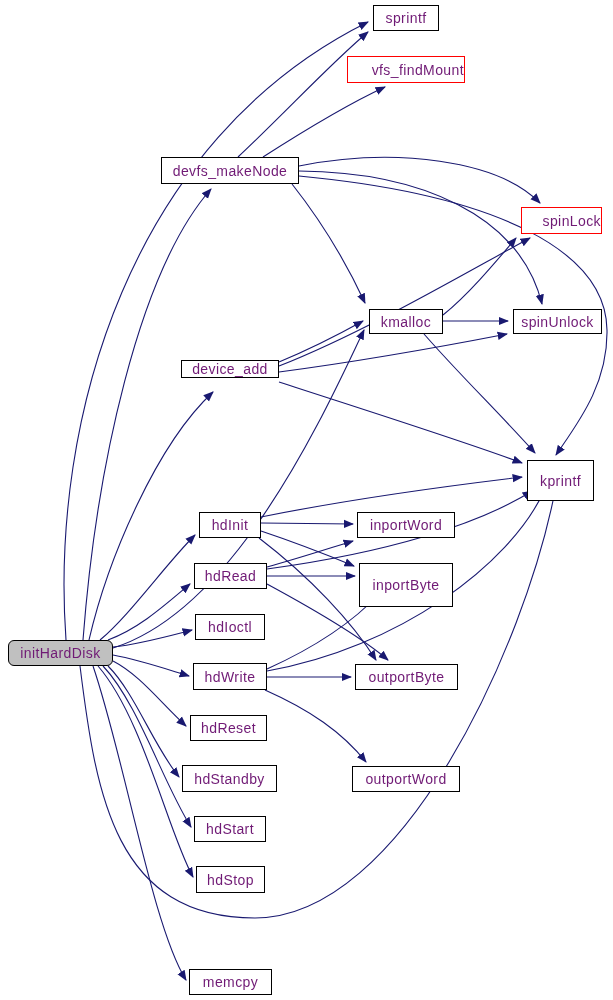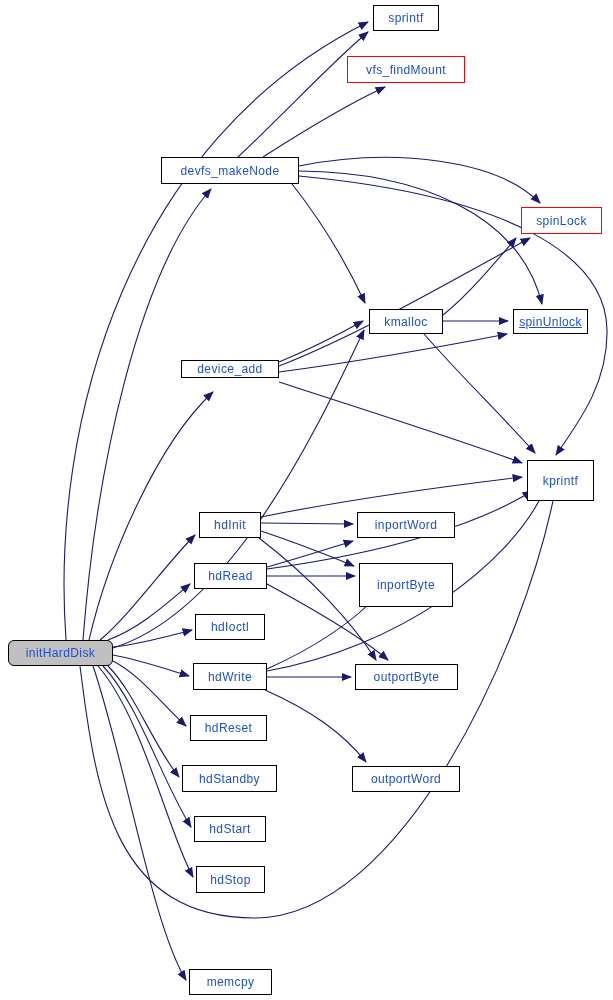--- a/index.html
+++ b/index.html
@@ -10,27 +10,27 @@
     font-family:"Liberation Sans", sans-serif;
     overflow:hidden;
   }
   .edge-layer{position:absolute;left:0;top:0;width:613px;height:1000px;}
   .node{
     position:absolute;
     box-sizing:border-box;
     background:#ffffff;
     border:1px solid #000000;
     display:flex;align-items:center;justify-content:center;
-    font-size:12px;line-height:1;color:#1d4ed8;
+    font-size:14px;line-height:1;color:#701a75;
     letter-spacing:0.4px;
     white-space:nowrap;
     cursor:pointer;
   }
   .node.root{background:#c0c0c0;cursor:default;border-radius:6px;}
-  .node.truncated{border-color:#ff0000;}
+  .node.truncated{border-color:#ff0000;justify-content:flex-end;}
   .edge{fill:none;stroke-width:1.1px;}
 </style>
 </head>
 <body>
 
 <div class="canvas">
   <svg class="edge-layer" width="613" height="1000" viewBox="0 0 613 1000" xmlns="http://www.w3.org/2000/svg">
     <defs>
       <marker id="arrow" viewBox="0 0 10 10" refX="9" refY="5" markerWidth="9.5" markerHeight="9.5" orient="auto">
         <path d="M 0 1 L 10 5 L 0 9 z" fill="#191970"></path>
@@ -87,21 +87,21 @@
       </div>
       <div class="node" style="left: 161px; top: 157px; width: 138px; height: 27px;">
         <span>devfs_makeNode</span>
       </div>
       <div class="node truncated" style="left: 521px; top: 207px; width: 81px; height: 27px;">
         <span>spinLock</span>
       </div>
       <div class="node" style="left: 369px; top: 309px; width: 74px; height: 25px;">
         <span>kmalloc</span>
       </div>
-      <div class="node" style="left: 513px; top: 309px; width: 75px; height: 25px; text-decoration: underline;">
+      <div class="node" style="left: 513px; top: 309px; width: 89px; height: 25px;">
         <span>spinUnlock</span>
       </div>
       <div class="node" style="left: 181px; top: 360px; width: 98px; height: 18px;">
         <span>device_add</span>
       </div>
       <div class="node" style="left: 527px; top: 460px; width: 67px; height: 41px;">
         <span>kprintf</span>
       </div>
       <div class="node" style="left: 199px; top: 512px; width: 62px; height: 26px; justify-content: center;">
         <span>hdInit</span>

